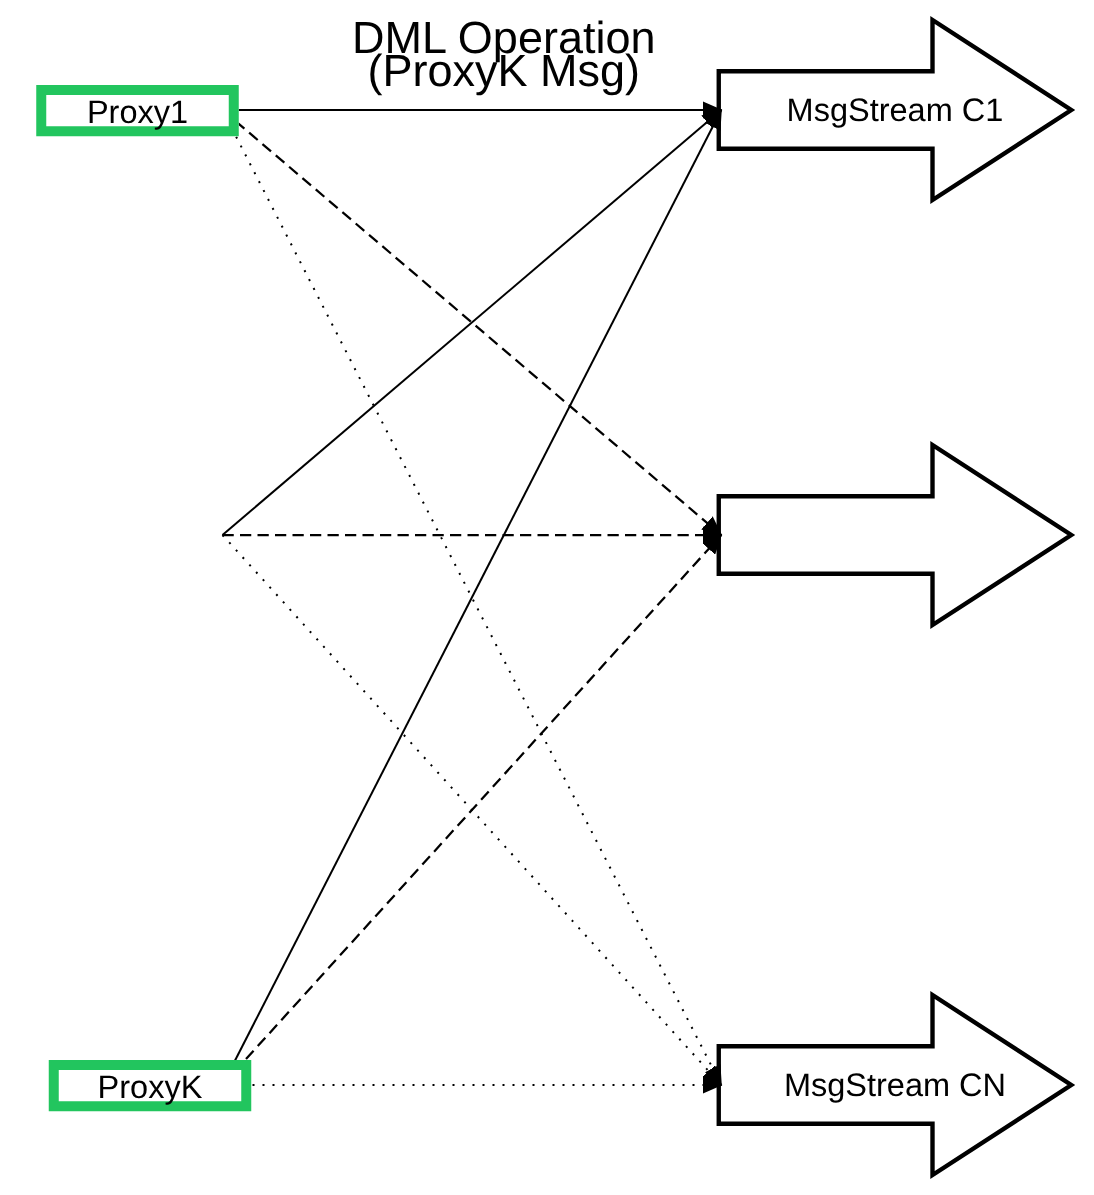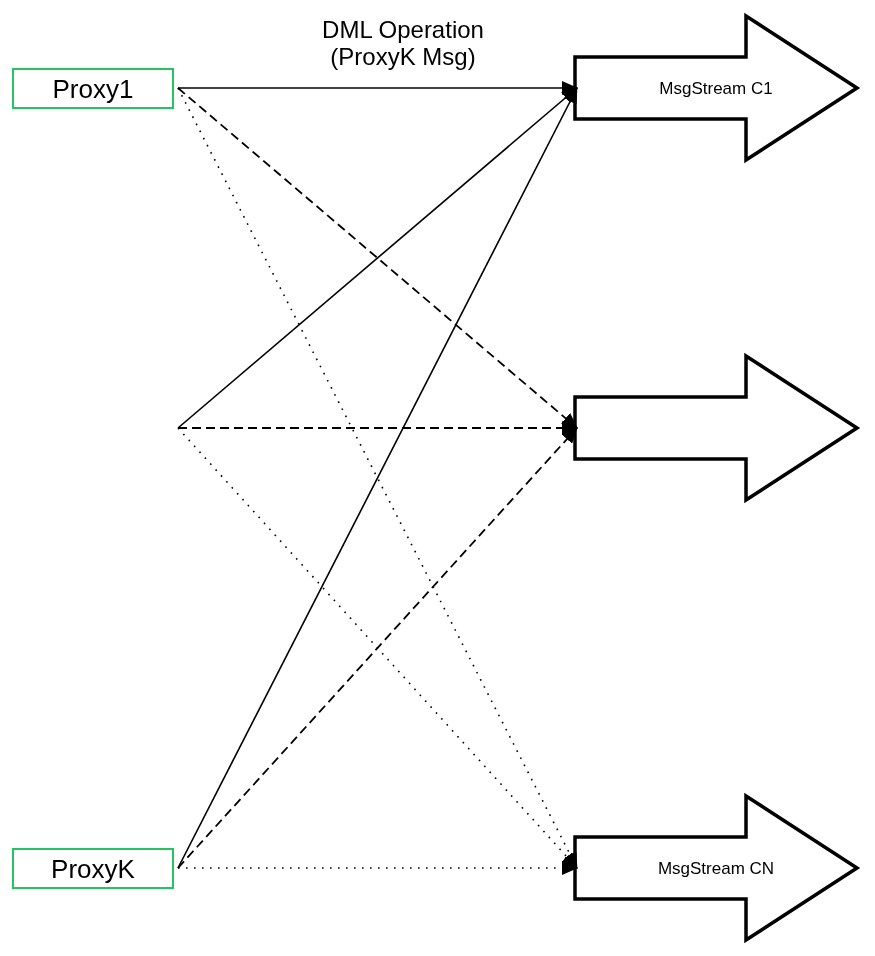--- a/index.html
+++ b/index.html
@@ -16,57 +16,57 @@
     color: #000000;
     overflow: hidden;
   }
   .svg-layer {
     position: absolute;
     left: 0;
     top: 0;
   }
   .proxy-node {
     position: absolute;
-    left: 12px;
+    left: 29px;
     width: 162px;
     height: 41px;
     box-sizing: border-box;
     background: #ffffff;
-    border: 2px solid #22c55e;
+    border: 8px solid #22c55e;
     display: flex;
     align-items: center;
     justify-content: center;
     font-size: 26px;
     line-height: 1;
   }
   .proxy-node.p1 { top: 68px; }
   .proxy-node.p2 { top: 408px; }
-  .proxy-node.pk { top: 848px; }
+  .proxy-node.pk { top: 848px; margin-left: 10px; }
   .stream-label {
     position: absolute;
     left: 575px;
     width: 282px;
     height: 36px;
     display: flex;
     align-items: center;
     justify-content: center;
-    font-size: 17px;
+    font-size: 26px;
     line-height: 1;
     pointer-events: none;
   }
   .stream-label.s1 { top: 70px; }
   .stream-label.s2 { top: 410px; }
   .stream-label.sn { top: 850px; text-align: right; }
   .edge-annotation {
     position: absolute;
     left: 253px;
     top: 16px;
     width: 300px;
     text-align: center;
-    font-size: 24px;
+    font-size: 36px;
     line-height: 27px;
   }
 </style>
 </head>
 <body>
 
 <div class="canvas">
 
   <svg class="svg-layer" width="875" height="956" viewBox="0 0 875 956">
     <defs>

